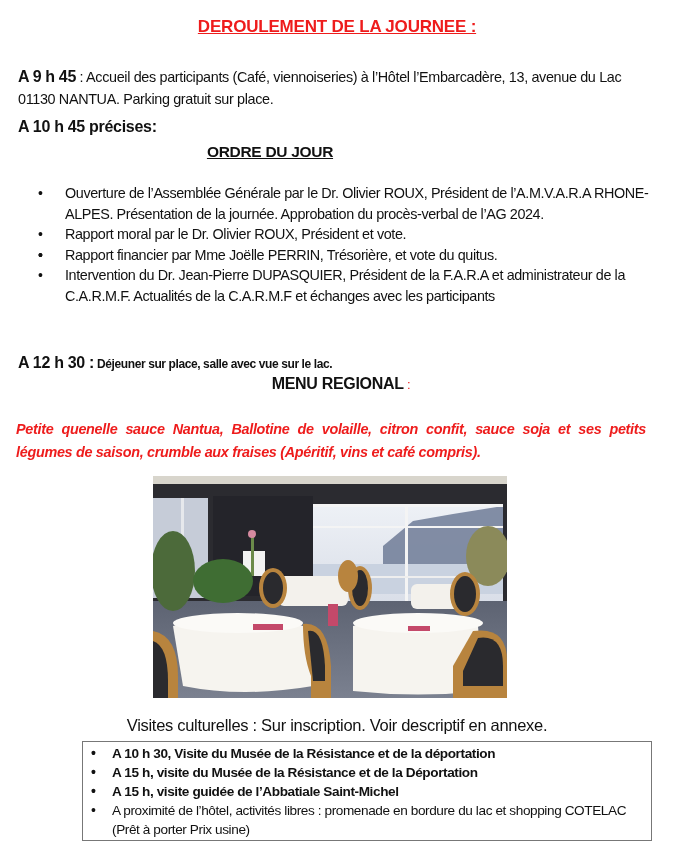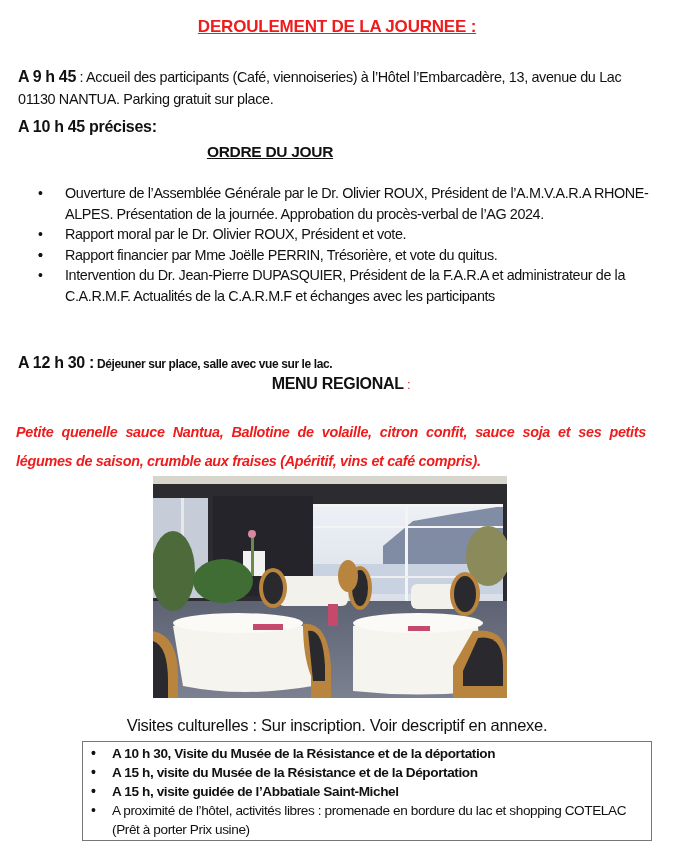--- a/index.html
+++ b/index.html
@@ -17,21 +17,21 @@
   .p1 .time { font-weight: bold; font-size: 16px; }
   .time-heading { position: absolute; left: 18px; top: 118px; font-size: 16px; font-weight: bold; letter-spacing: -0.3px; }
   .ordre { position: absolute; left: 0; width: 540px; top: 143px; text-align: center; font-weight: bold; font-size: 15.5px; text-decoration: underline; letter-spacing: -0.3px; }
   ul.agenda { position: absolute; left: 36px; top: 183px; width: 620px; margin: 0; padding: 0; list-style: none; }
   ul.agenda li, ul.visits li { position: relative; padding-left: 29px; font-size: 14.4px; line-height: 20.5px; letter-spacing: -0.4px; }
   ul.agenda li .bullet, ul.visits li .bullet { position: absolute; left: 2px; top: 0; font-size: 14px; }
   .lunch { position: absolute; left: 18px; top: 354px; font-size: 16px; font-weight: bold; letter-spacing: -0.3px; }
   .lunch .lunch-text { font-size: 12px; letter-spacing: -0.4px; margin-top: 16px; }
   .menu-heading { position: absolute; left: 0; width: 674px; top: 375px; text-align: center; font-size: 16px; font-weight: bold; letter-spacing: -0.3px; padding-left: 4px; }
   .menu-heading .colon { color: #ee1c1c; font-weight: normal; font-size: 13px; }
-  .menu-text { position: absolute; left: 16px; top: 418px; width: 630px; color: #ee1c1c; font-weight: bold; font-style: italic; font-size: 14.4px; line-height: 29px; letter-spacing: -0.3px; text-align: justify; }
+  .menu-text { position: absolute; left: 16px; top: 418px; width: 630px; color: #ee1c1c; font-weight: bold; font-style: italic; font-size: 14.4px; line-height: 23px; letter-spacing: -0.3px; text-align: justify; }
   .photo { position: absolute; left: 153px; top: 476px; width: 354px; height: 222px; overflow: hidden; background: #ddd; }
   .visits-heading { position: absolute; left: 0; width: 674px; top: 716px; text-align: center; font-size: 16.5px; letter-spacing: -0.3px; }
   .visits-box { position: absolute; left: 82px; top: 741px; width: 570px; height: 100px; border: 1px solid #777; box-sizing: border-box; }
   ul.visits { margin: 0; padding: 0; list-style: none; position: absolute; left: 6px; top: 2px; width: 560px; }
   ul.visits li { font-size: 13.6px; line-height: 19px; padding-left: 23px; }
   ul.visits li.bold { font-weight: bold; }
 </style>
 </head>
 <body>
 

